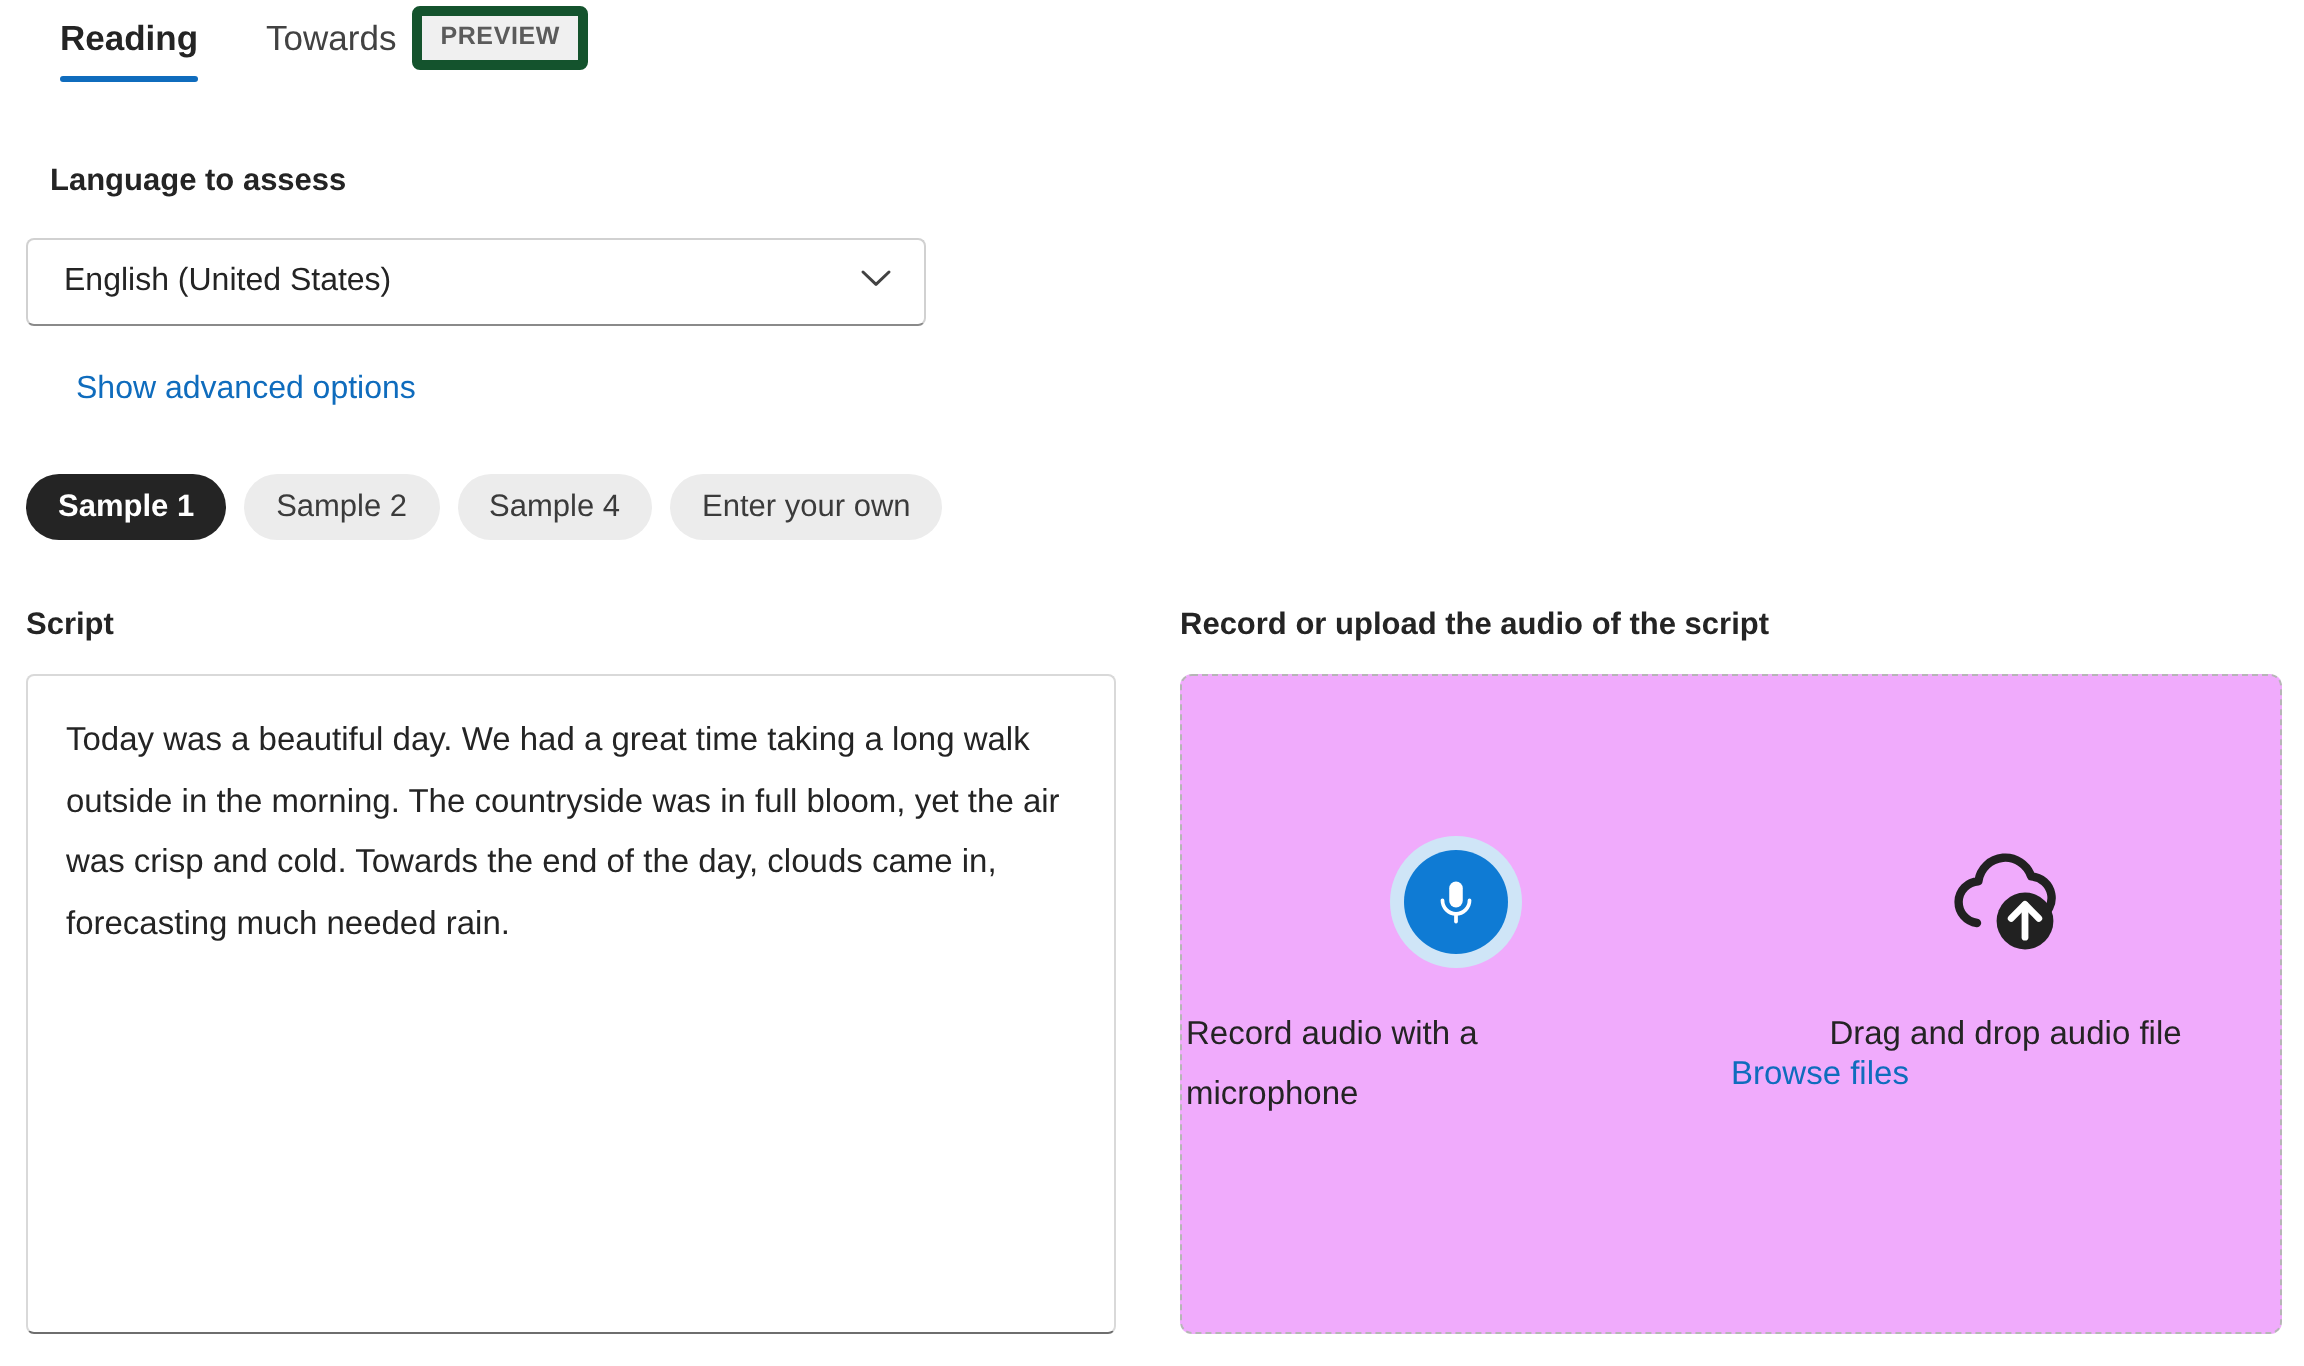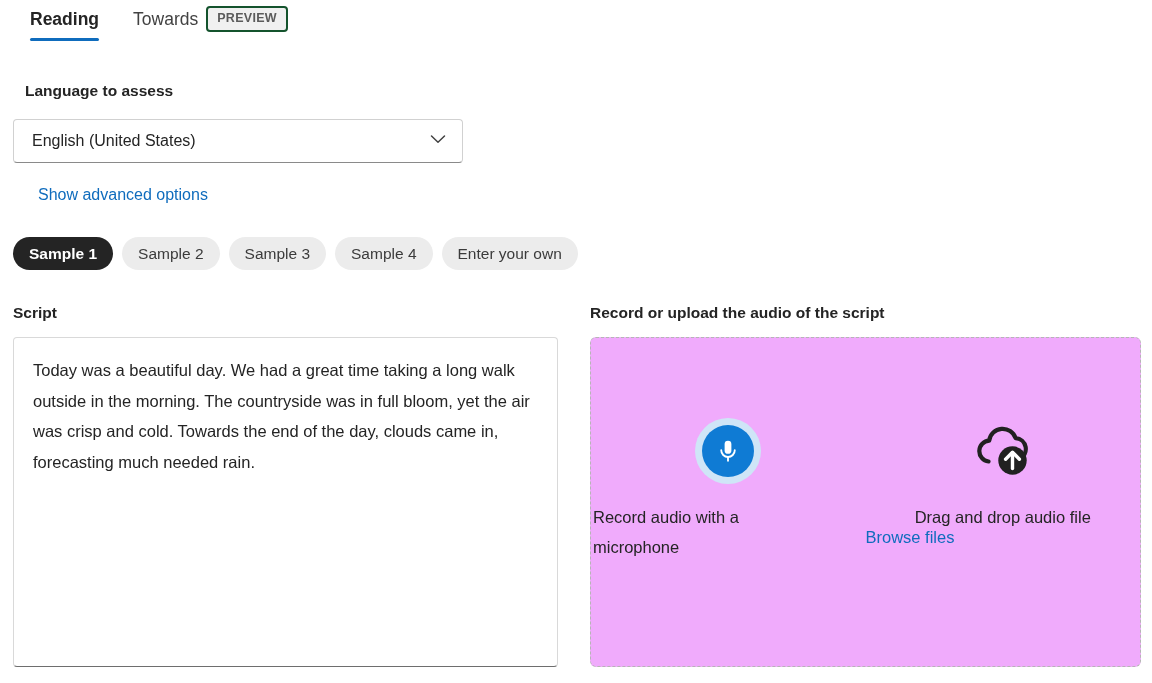--- a/index.html
+++ b/index.html
@@ -56,21 +56,21 @@
     border-radius: 2px;
     background: #0f6cbd;
   }
   .preview-badge {
     display: inline-block;
     font-size: 12.5px;
     font-weight: 700;
     letter-spacing: 0.3px;
     color: #5b5b5b;
     background: #f0f0f0;
-    border: 2px solid #14532d;
+    border: 5px solid #14532d;
     border-radius: 4px;
     padding: 4px 9px 5px 9px;
     line-height: 1;
     white-space: nowrap;
   }
 
   
   .field-label {
     position: absolute;
     font-size: 15.5px;
@@ -292,21 +292,20 @@
       <path d="M4.5 8 L11 14.2 L17.5 8" fill="none" stroke="#424242" stroke-width="1.5" stroke-linecap="round" stroke-linejoin="round"></path>
     </svg>
   </span>
 </div>
 
 <a class="link" id="advanced-link" href="#">Show advanced options</a>
 
 <div class="pills">
   <button class="pill active">Sample 1</button>
   <button class="pill">Sample 2</button>
-  <button class="pill">Sample 3</button>
   <button class="pill">Sample 4</button>
   <button class="pill">Enter your own</button>
 </div>
 
 <div class="field-label" id="script-label">Script</div>
 
 <div class="script-box">
   <div class="script-text">Today was a beautiful day. We had a great time taking a long walk outside in the morning. The countryside was in full bloom, yet the air was crisp and cold. Towards the end of the day, clouds came in, forecasting much needed rain.</div>
 </div>
 

